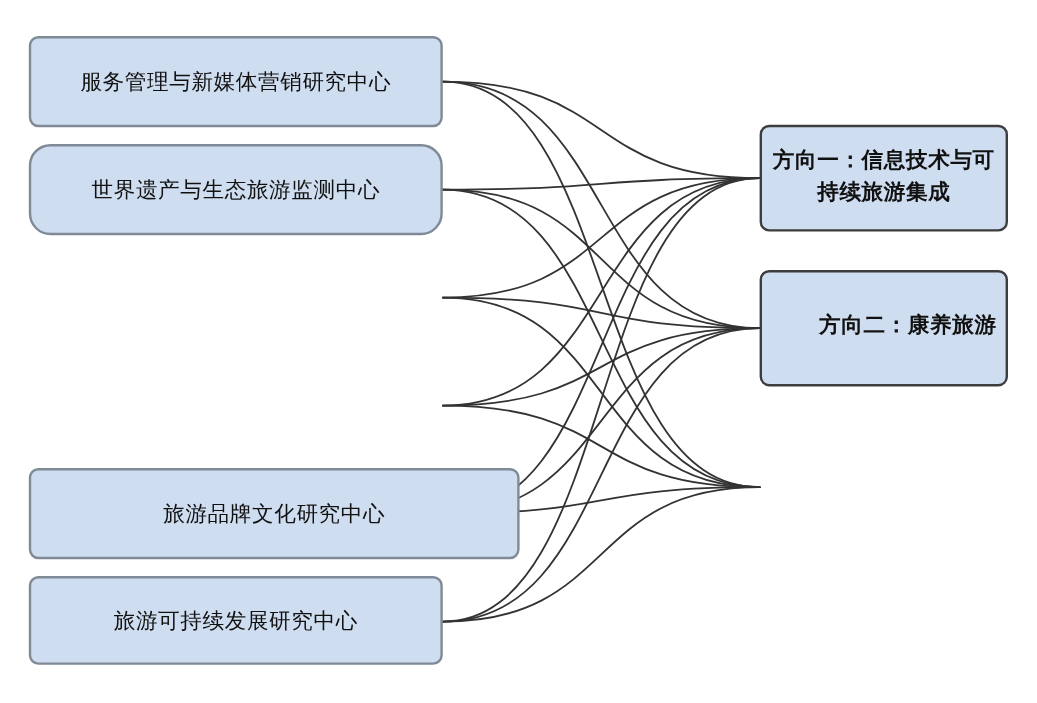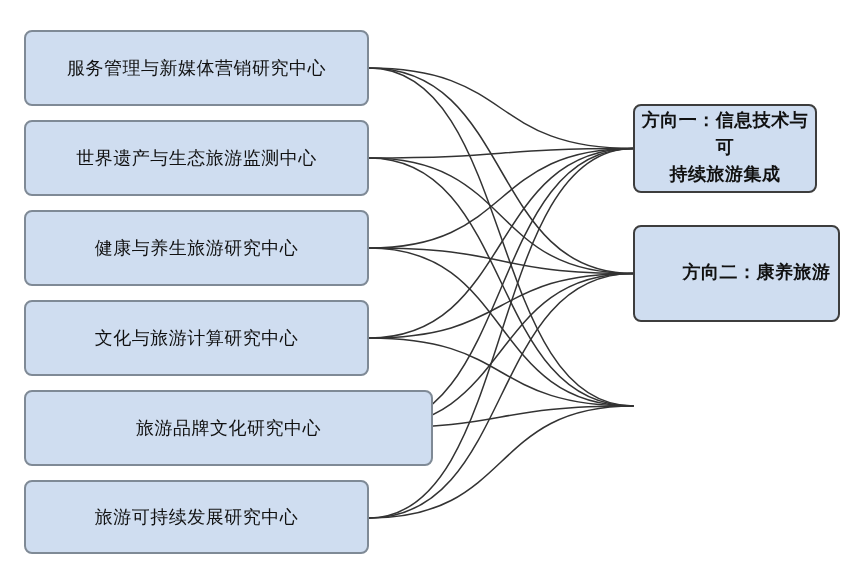--- a/index.html
+++ b/index.html
@@ -71,37 +71,31 @@
       <path d="M 369 428 C 514.2 428, 487.79999999999995 273.5, 633 273.5" fill="none" stroke="#333333" stroke-width="1.5" stroke-linecap="round"></path>
       <path d="M 369 428 C 514.2 428, 487.79999999999995 406, 633 406" fill="none" stroke="#333333" stroke-width="1.5" stroke-linecap="round"></path>
       <path d="M 369 518 C 514.2 518, 487.79999999999995 148.5, 633 148.5" fill="none" stroke="#333333" stroke-width="1.5" stroke-linecap="round"></path>
       <path d="M 369 518 C 514.2 518, 487.79999999999995 273.5, 633 273.5" fill="none" stroke="#333333" stroke-width="1.5" stroke-linecap="round"></path>
       <path d="M 369 518 C 514.2 518, 487.79999999999995 406, 633 406" fill="none" stroke="#333333" stroke-width="1.5" stroke-linecap="round"></path>
     </svg>
 
   <div class="node left-node" style="left:24px; top:30px; width:345px; height:76px;">
     <span class="node-label">服务管理与新媒体营销研究中心</span>
   </div>
-  <div class="node left-node" style="left:24px; top:120px; width:345px; height:76px;">
+  <div class="node left-node" style="left:24px; top:120px; width:345px; height:76px;border-radius:18px;">
     <span class="node-label">世界遗产与生态旅游监测中心</span>
-  </div>
-  <div class="node left-node" style="left:24px; top:210px; width:345px; height:76px;">
-    <span class="node-label">健康与养生旅游研究中心</span>
-  </div>
-  <div class="node left-node" style="left:24px; top:300px; width:345px; height:76px;">
-    <span class="node-label">文化与旅游计算研究中心</span>
   </div>
   <div class="node left-node" style="left:24px; top:390px; width:409px; height:76px;">
     <span class="node-label">旅游品牌文化研究中心</span>
   </div>
   <div class="node left-node" style="left:24px; top:480px; width:345px; height:74px;">
     <span class="node-label">旅游可持续发展研究中心</span>
   </div>
 
-  <div class="node right-node" style="left:633px; top:104px; width:184px; height:89px;">
+  <div class="node right-node" style="left:633px; top:104px; width:207px; height:89px;">
     <span class="node-label">方向一：信息技术与可
 持续旅游集成</span>
   </div>
   <div class="node right-node" style="left:633px; top:225px; width:207px; height:97px;padding-left:40px;">
     <span class="node-label">方向二：康养旅游</span>
   </div>
 
 </div>
 
 </body></html>

